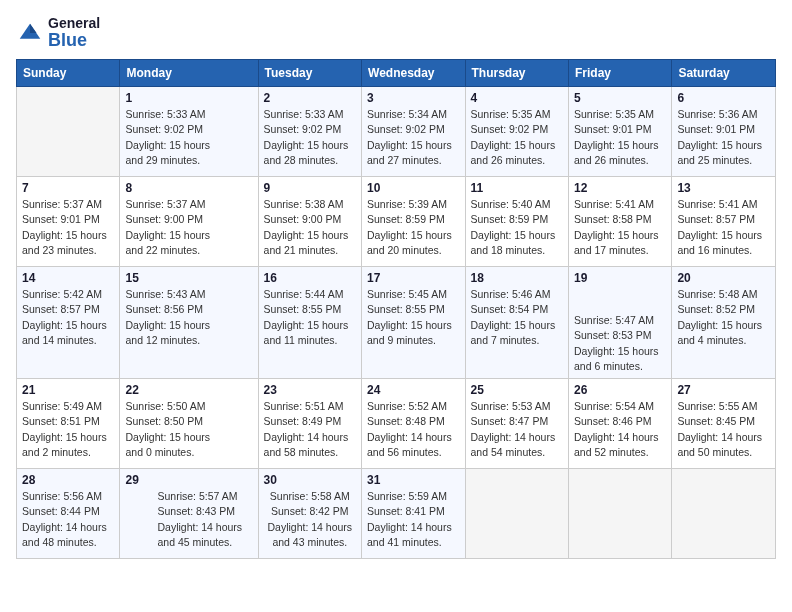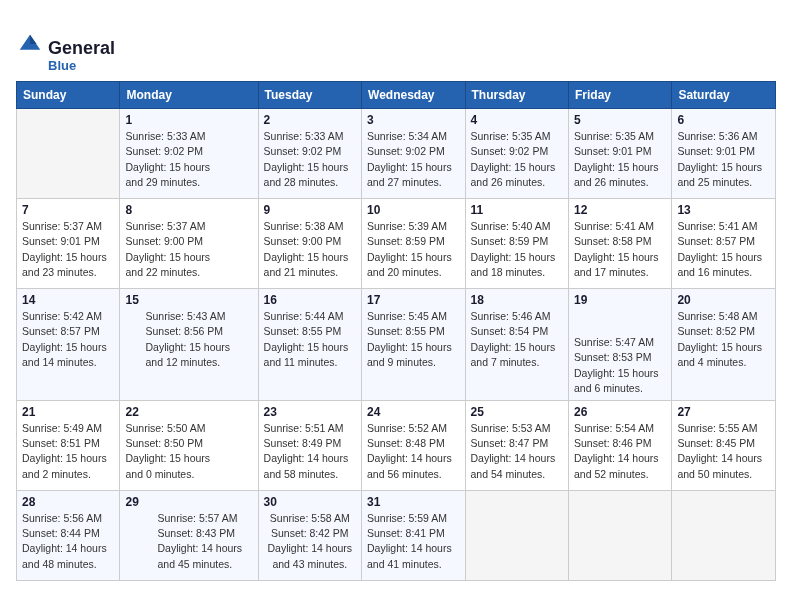--- a/index.html
+++ b/index.html
@@ -20,27 +20,26 @@
       display: flex;
       align-items: center;
       gap: 4px;
     }
     .logo-text {
       display: flex;
       flex-direction: column;
       line-height: 1.1;
     }
     .logo-general {
+      font-size: 14px;
+      font-weight: bold;
+      color: #1a1a2e;
+    }
+    .logo-blue {
       font-size: 18px;
-      font-weight: bold;
-      color: #1a1a2e;
-      margin-top: 23px;
-    }
-    .logo-blue {
-      font-size: 13px;
       font-weight: bold;
       color: #2563b0;
     }
     .logo-icon {
       width: 28px;
       height: 28px;
     }
     .title-area {
       text-align: right;
     }
@@ -227,21 +226,21 @@
       <tr>
         <td>
           <span class="day-num">14</span>
           <div class="day-info" style="white-space: pre-line;">Sunrise: 5:42 AM
 Sunset: 8:57 PM
 Daylight: 15 hours
 and 14 minutes.</div>
         </td>
         <td>
           <span class="day-num">15</span>
-          <div class="day-info" style="white-space: pre-line; margin-left: 20px;">Sunrise: 5:43 AM
+          <div class="day-info" style="white-space: pre-line;">Sunrise: 5:43 AM
 Sunset: 8:56 PM
 Daylight: 15 hours
 and 12 minutes.</div>
         </td>
         <td>
           <span class="day-num">16</span>
           <div class="day-info" style="white-space: pre-line;">Sunrise: 5:44 AM
 Sunset: 8:55 PM
 Daylight: 15 hours
 and 11 minutes.</div>

